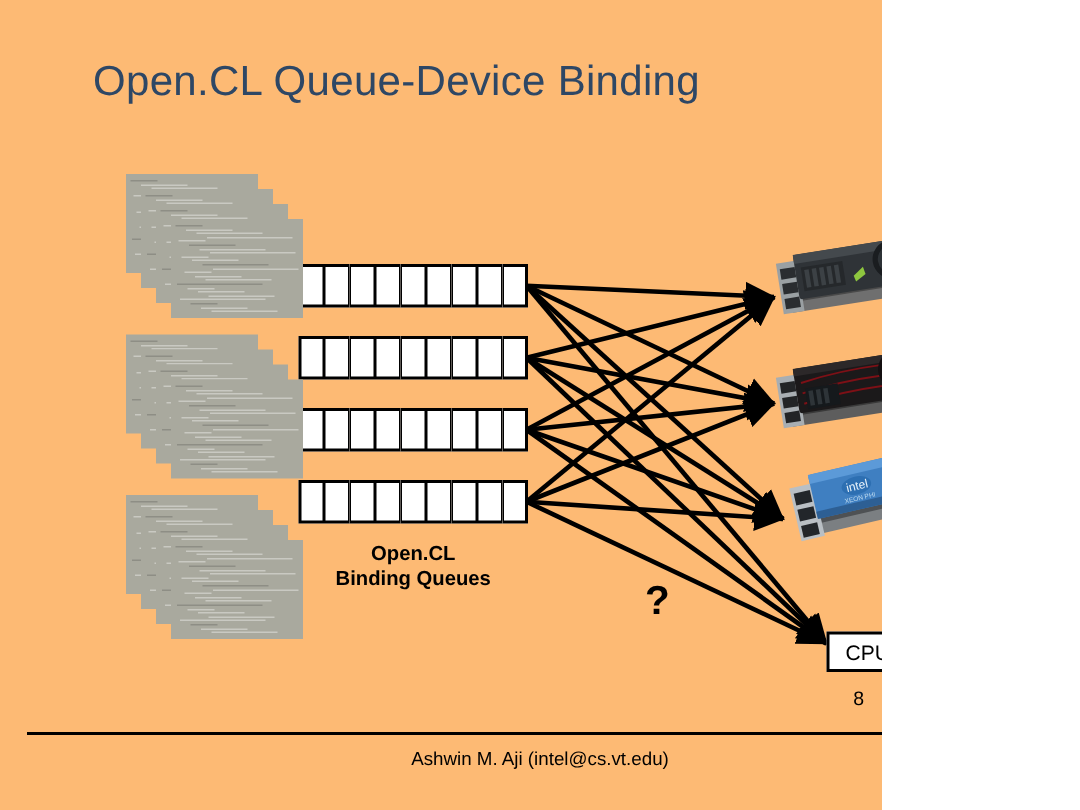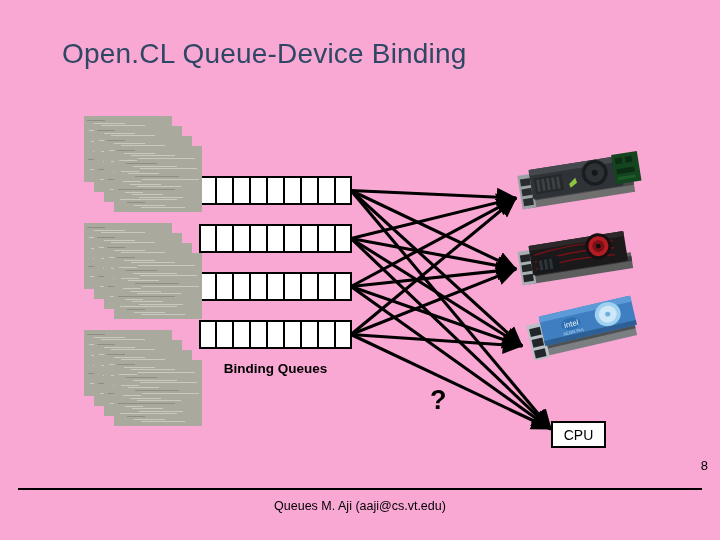--- a/index.html
+++ b/index.html
@@ -7,23 +7,23 @@
     margin: 0;
     padding: 0;
     background: #ffffff;
   }
   body {
     font-family: "Liberation Sans", sans-serif;
     -webkit-font-smoothing: antialiased;
   }
   #slide {
     position: relative;
-    width: 720px;
+    width: 588px;
     height: 540px;
-    background: #f9a8d4;
+    background: #fdba74;
     overflow: hidden;
   }
 
   
   #slide-title {
     position: absolute;
     left: 62px;
     top: 38px;
     width: 600px;
     font-size: 28px;
@@ -590,26 +590,27 @@
       <ellipse cx="82" cy="17" rx="9" ry="8.4" fill="#cfe8f8"></ellipse>
       <ellipse cx="82" cy="17" rx="2.6" ry="2.4" fill="#6fb0dd"></ellipse>
       <ellipse cx="44" cy="18" rx="10" ry="6" fill="#2d6fb2"></ellipse>
       <text x="37" y="21" font-family="Liberation Sans, sans-serif" font-size="8" fill="#e9f3fb">intel</text>
       <text x="34" y="28" font-family="Liberation Sans, sans-serif" font-size="4.4" fill="#bcd9ef">XEON PHI</text>
     </g>
 
   </svg>
 
   <div id="queues-label">
+    <div>Open.CL</div>
     <div>Binding Queues</div>
   </div>
 
   <div id="question-mark">?</div>
 
   <div id="cpu-box">
     <span>CPU</span>
   </div>
 
   <div id="page-number">8</div>
   <div id="footer-rule"></div>
-  <div id="footer-text">Queues M. Aji (aaji@cs.vt.edu)</div>
+  <div id="footer-text">Ashwin M. Aji (intel@cs.vt.edu)</div>
 
 </div>
 
 </body></html>

